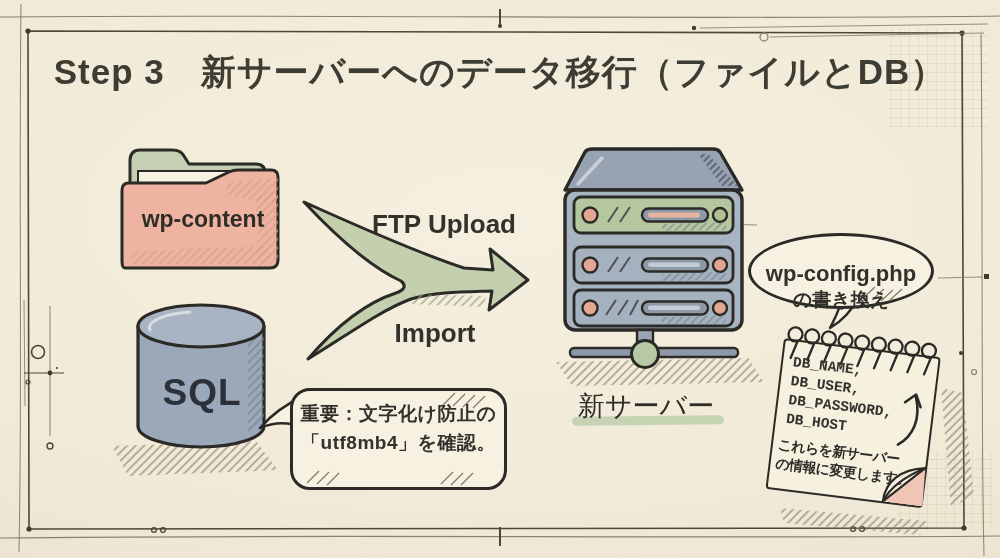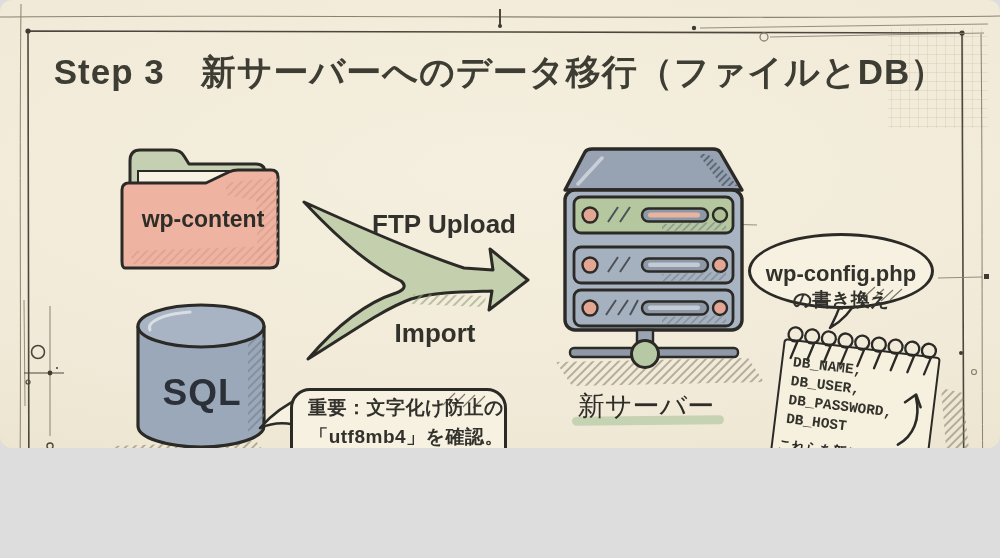--- a/index.html
+++ b/index.html
@@ -1,19 +1,19 @@
 <!DOCTYPE html>
 <html><head>
 <meta charset="utf-8">
 <style>
   html,body{margin:0;padding:0;background:#ddd;}
   .stage{
-    position:relative;width:1000px;height:448px;overflow:hidden;
+    position:relative;width:1000px;height:558px;overflow:hidden;
     background:radial-gradient(120% 95% at 50% 38%, #f5efdf 0%, #f1ead8 55%, #e8e0ca 100%);
-    font-family:"Liberation Sans","DejaVu Sans",sans-serif;color:#32312b;border-radius:12px;
+    font-family:"Liberation Sans","DejaVu Sans",sans-serif;color:#32312b;
   }
   .abs{position:absolute;}
   .deco{left:0;top:0;width:1000px;height:558px;z-index:0;}
   .title{left:0;right:0;top:49px;text-align:center;font-size:35px;font-weight:700;
          color:#3e3d34;letter-spacing:1px;z-index:3;margin:0;}
   .folder-svg{left:108px;top:133px;width:185px;height:145px;z-index:2;}
   .folder-label{left:120px;top:206px;width:166px;text-align:center;font-size:23px;
                 font-weight:700;color:#2e2d28;z-index:3;}
   .arrow-svg{left:296px;top:196px;width:240px;height:175px;z-index:2;}
   .ftp-label{left:356px;top:209px;width:176px;text-align:center;font-size:26px;font-weight:700;z-index:3;}
@@ -22,21 +22,21 @@
   .db-label{left:151px;top:372px;width:102px;text-align:center;font-size:37px;font-weight:700;
             color:#2b3039;letter-spacing:1px;z-index:3;}
   .server-svg{left:550px;top:142px;width:205px;height:232px;z-index:2;}
   .server-underline{left:572px;top:416px;width:152px;height:9px;background:#c6d3b3;
                     border-radius:5px;transform:rotate(-0.6deg);z-index:2;}
   .server-label{left:550px;top:388px;width:192px;text-align:center;font-size:27px;
                 font-weight:400;color:#2e2d28;z-index:3;}
   .tail{z-index:2;}
   .bubble{box-sizing:border-box;background:#f6f1e1;border:3px solid #2b2a26;z-index:3;}
   .bubble-enc{left:290px;top:388px;width:217px;height:102px;border-radius:20px;
-              text-align:right;padding-top:3px;}
+              text-align:center;padding-top:9px;}
   .bubble-enc .ln{font-size:19px;font-weight:700;line-height:1.5;letter-spacing:0.5px;position:relative;z-index:2;}
   .bubble-cfg{left:748px;top:233px;width:186px;height:76px;border-radius:50%;text-align:center;}
   .bubble-cfg .l1{font-size:22px;font-weight:700;margin-top:25px;position:relative;z-index:2;}
   .bubble-cfg .l2{font-size:19px;font-weight:700;position:relative;z-index:2;}
   .bubble-hatch{position:absolute;left:0;top:0;width:100%;height:100%;z-index:1;}
   .notepad{left:784px;top:338px;width:158px;height:152px;transform:rotate(7deg);
            transform-origin:0 0;z-index:2;}
   .pad-paper{position:absolute;left:0;top:0;right:0;bottom:0;background:#f6f0df;
              border:2.5px solid #2b2a26;border-radius:4px;box-sizing:border-box;}
   .pad-coils{position:absolute;left:-2px;top:-17px;width:160px;height:40px;}

